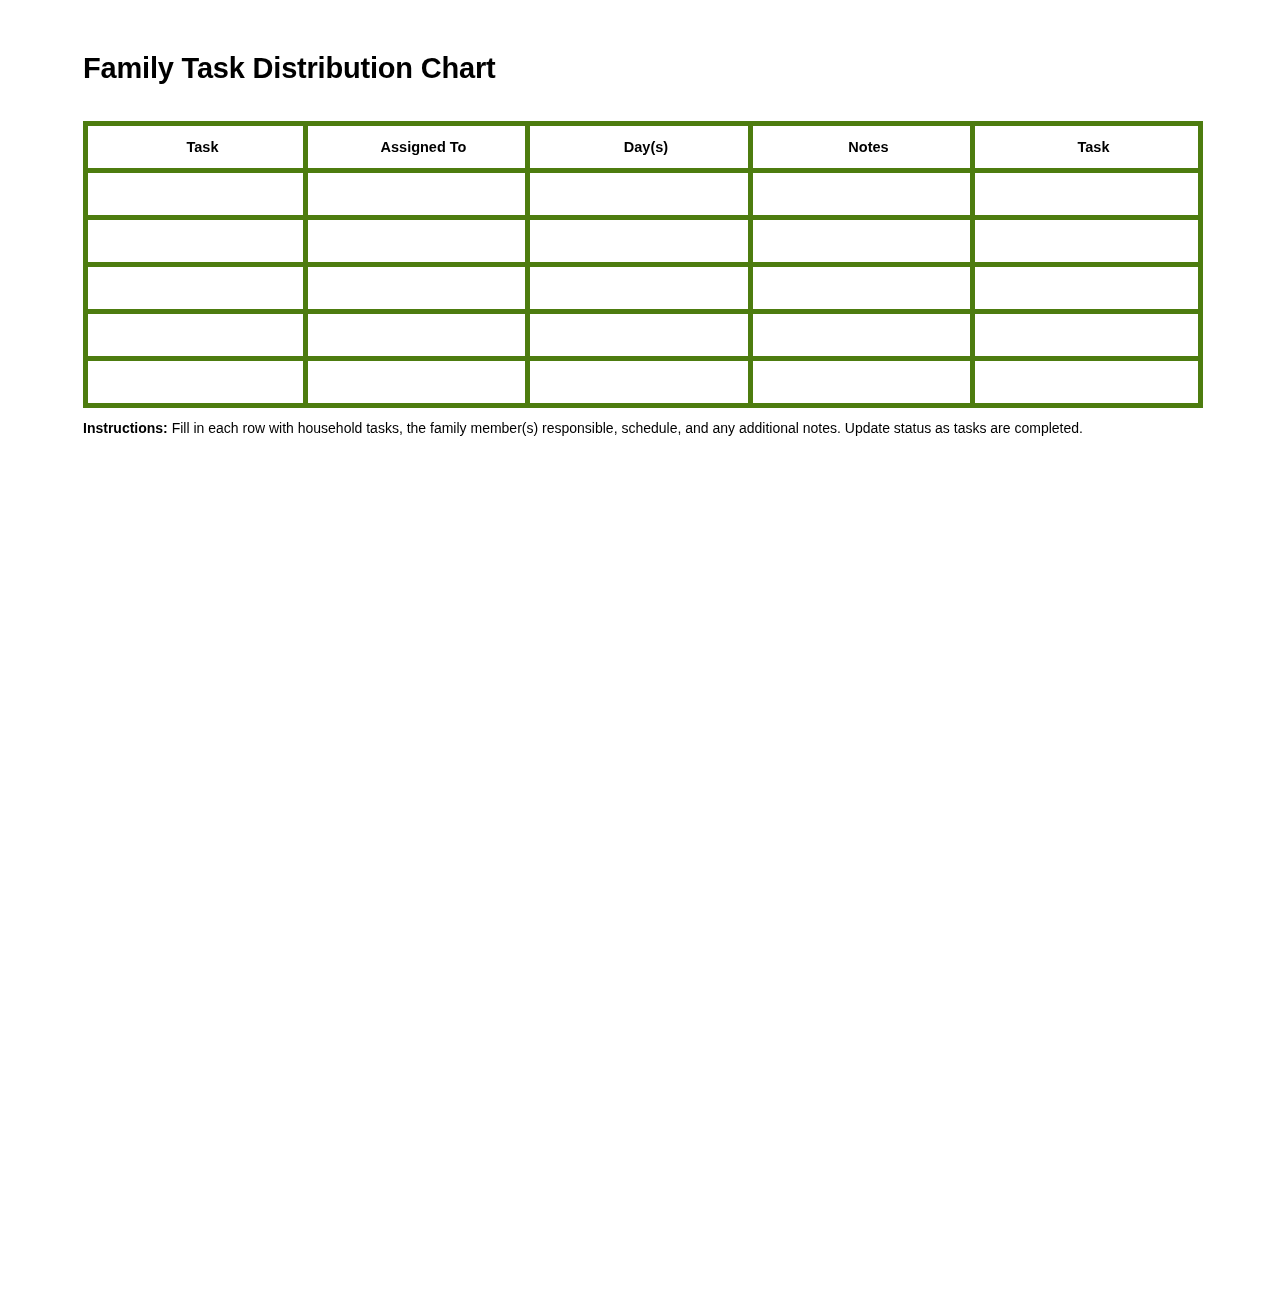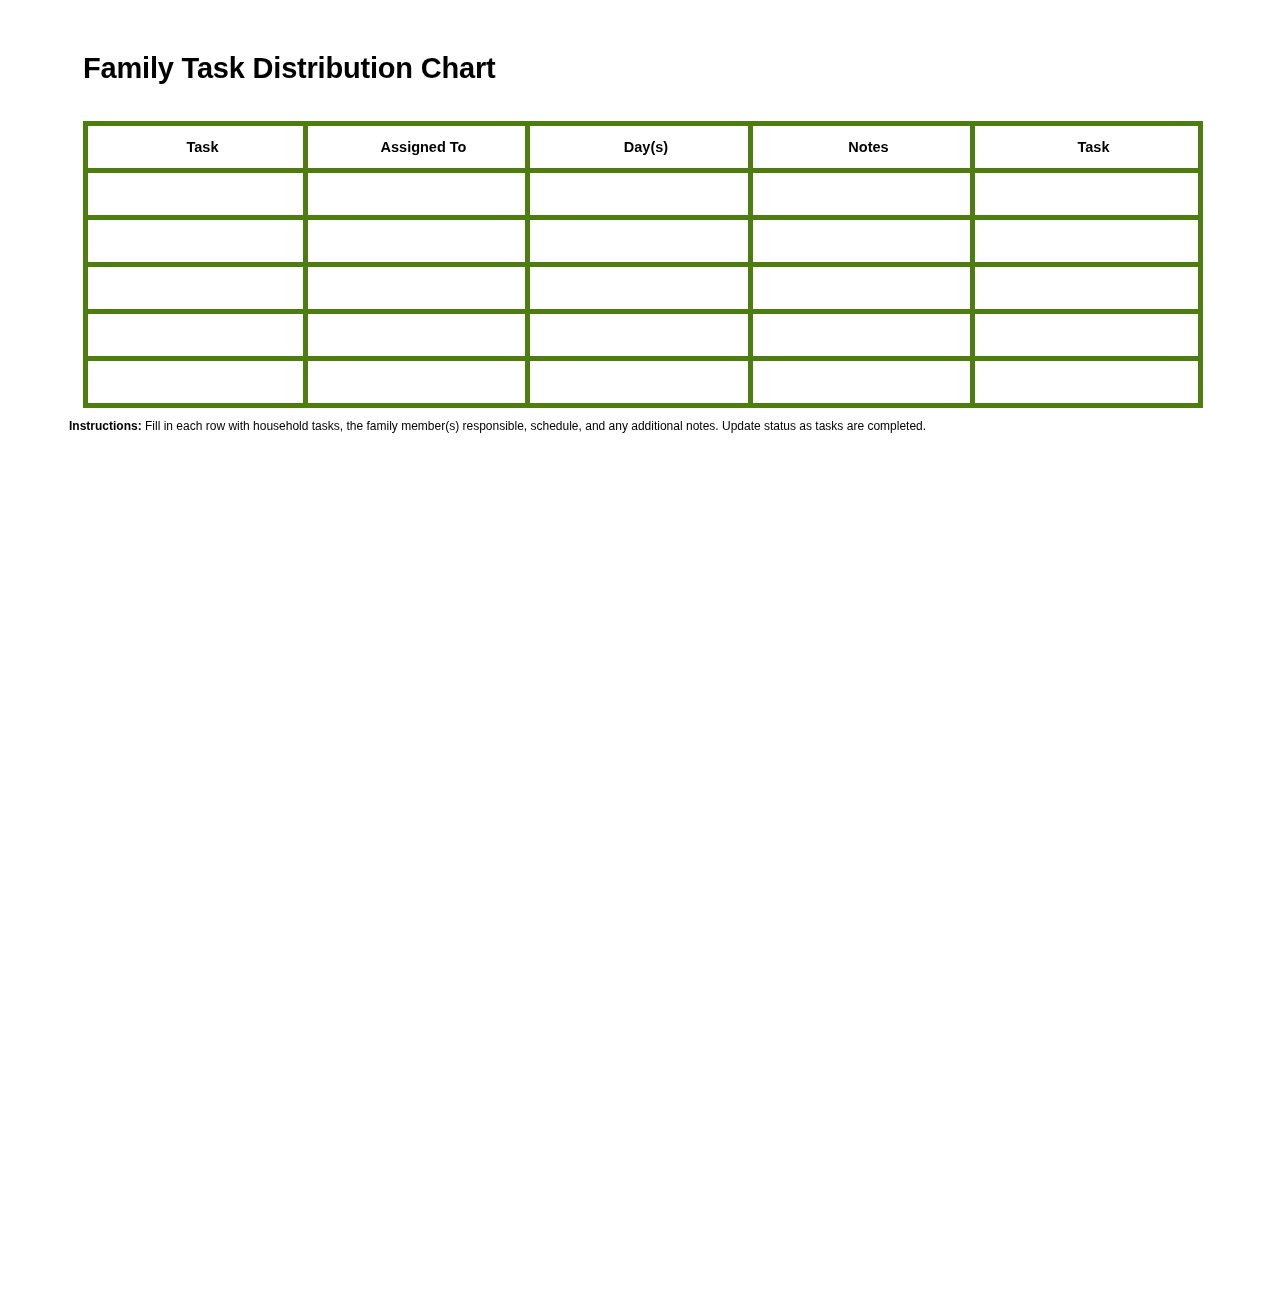--- a/index.html
+++ b/index.html
@@ -62,24 +62,24 @@
   table.task-table tbody td {
     height: 42px;
   }
   col.c1 { width: 220px; }
   col.c2 { width: 222px; }
   col.c3 { width: 223px; }
   col.c4 { width: 222px; }
   col.c5 { width: 228px; }
   .instructions {
     position: absolute;
-    left: 69px;
+    left: 83px;
     top: 404px;
     width: 1130px;
-    font-size: 12px;
+    font-size: 14px;
     line-height: 20px;
     color: #000000;
   }
   .instructions .label {
     font-weight: bold;
   }
 </style>
 </head>
 <body>
 

